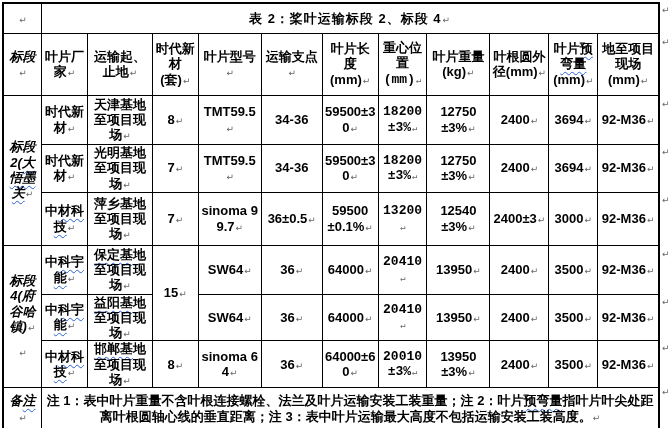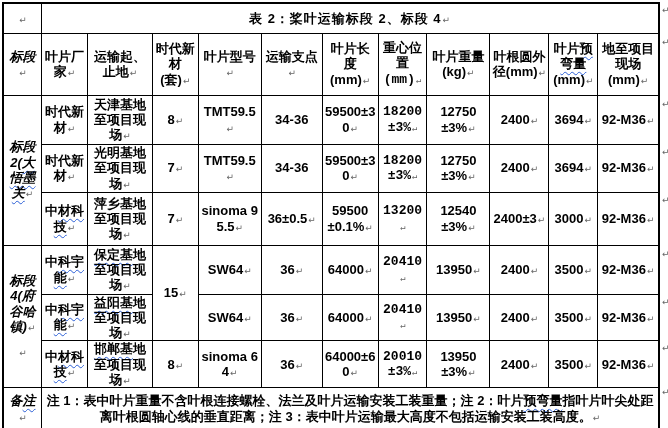--- a/index.html
+++ b/index.html
@@ -131,21 +131,21 @@
       <td class="num p-wt pm-after"><span>12750±3%</span><span class="pm">↵</span></td>
       <td class="num p-od pm-after"><span>2400</span><span class="pm">↵</span></td>
       <td class="num p-pb pm-after"><span>3694</span><span class="pm">↵</span></td>
       <td class="num p-bolt pm-after"><span>92-M36</span><span class="pm">↵</span></td>
     </tr>
 
     <tr class="r3">
       <td class="cjk p-mfr pm-after"><span>中</span><span class="wavy">材科技</span><span class="pm">↵</span></td>
       <td class="cjk p-route pm-after"><span class="wavy"></span><span>萍乡基地至项目现场</span><span class="pm">↵</span></td>
       <td class="num p-qty pm-after"><span>7</span><span class="pm">↵</span></td>
-      <td class="num p-model pm-after"><span>sinoma 95.5</span><span class="pm">↵</span></td>
+      <td class="num p-model pm-after"><span>sinoma 99.7</span><span class="pm">↵</span></td>
       <td class="num p-sup pm-after"><span>36±0.5</span><span class="pm">↵</span></td>
       <td class="num p-len pm-after"><span>59500±0.1%</span><span class="pm">↵</span></td>
       <td class="num p-cg pm-after"><span>13200</span><span class="pm">↵</span></td>
       <td class="num p-wt pm-after"><span>12540±3%</span><span class="pm">↵</span></td>
       <td class="num p-od pm-after"><span>2400±3</span><span class="pm">↵</span></td>
       <td class="num p-pb pm-after"><span>3000</span><span class="pm">↵</span></td>
       <td class="num p-bolt pm-after"><span>92-M36</span><span class="pm">↵</span></td>
     </tr>
 
     <tr class="r4">

